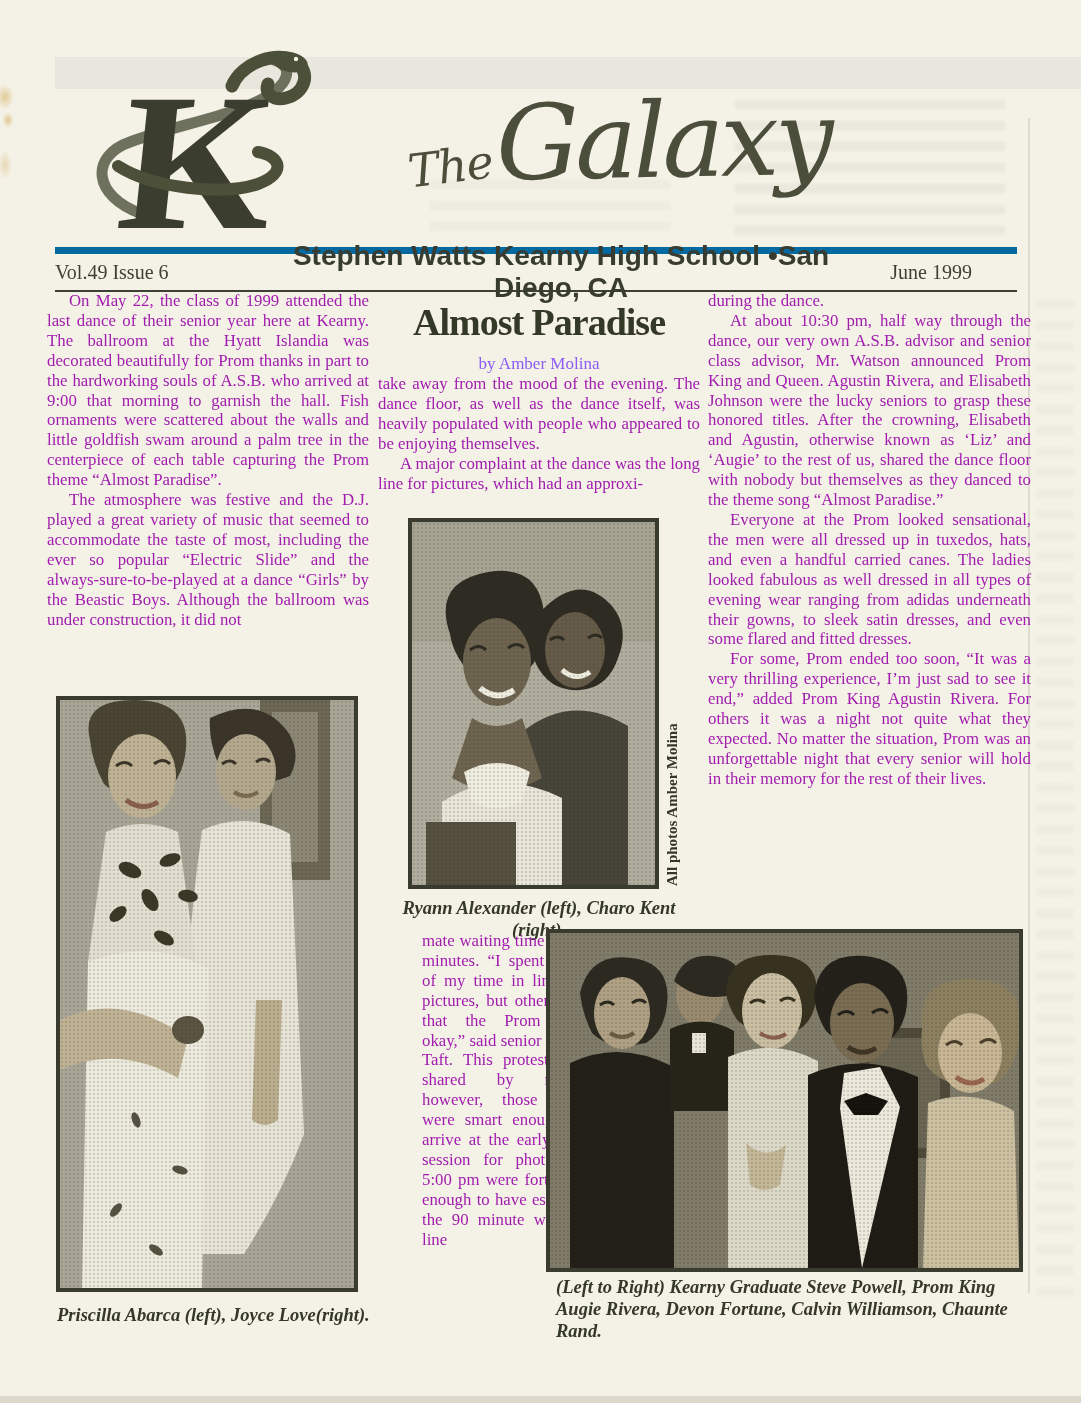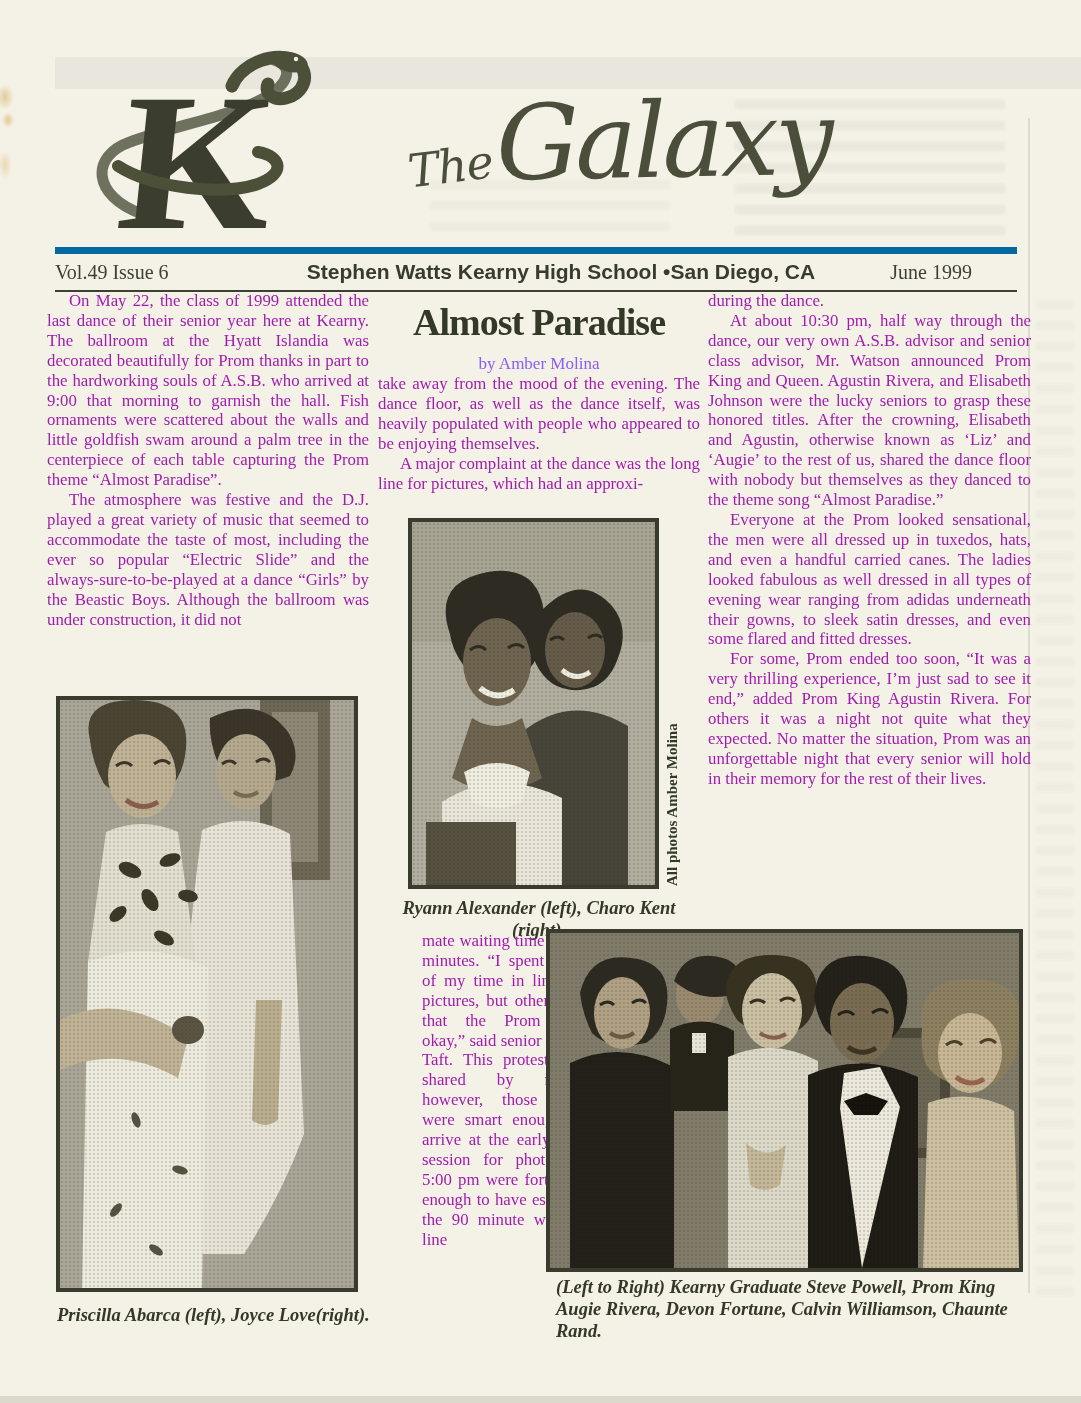--- a/index.html
+++ b/index.html
@@ -29,21 +29,21 @@
     font-family:"DejaVu Serif", serif; font-style:italic; transform:rotate(-1deg); }
   .np-title .the    { font-size:46px; margin:52px 4px 0 0; transform:rotate(-6deg); letter-spacing:-1px; }
   .np-title .galaxy { font-size:104px; line-height:1.1; letter-spacing:-4px; }
 
   
   .masthead { position:absolute; left:55px; top:247px; width:962px; height:36px;
     border-top:7px solid #0369a1; border-bottom:2px solid #3d4134;
     display:flex; align-items:center; }
   .mh-vol  { font-size:20px; width:200px; }
   .mh-school { flex:1; text-align:center; font-family:"Liberation Sans", sans-serif;
-    font-weight:bold; font-size:21px; letter-spacing:0px; color:#383c30; }
+    font-weight:bold; font-size:28px; letter-spacing:0px; color:#383c30; }
   .mh-date { font-size:20px; width:150px; text-align:right; padding-right:45px; box-sizing:border-box; }
 
   
   .tblock { position:absolute; }
   .tblock p { margin:0; text-align:justify; font-size:16.8px; line-height:19.9px; color:#a21caf; }
   .tblock p.ind { text-indent:22px; }
   .col1 { left:47px;  top:291px; width:322px; }
   .col3 { left:708px; top:291px; width:323px; }
   .col2-head { left:378px; top:302px; width:322px; text-align:center; }
   .col2-head h1 { margin:0; font-size:38px; line-height:40px; font-weight:bold; color:#343827; letter-spacing:-1px; }

